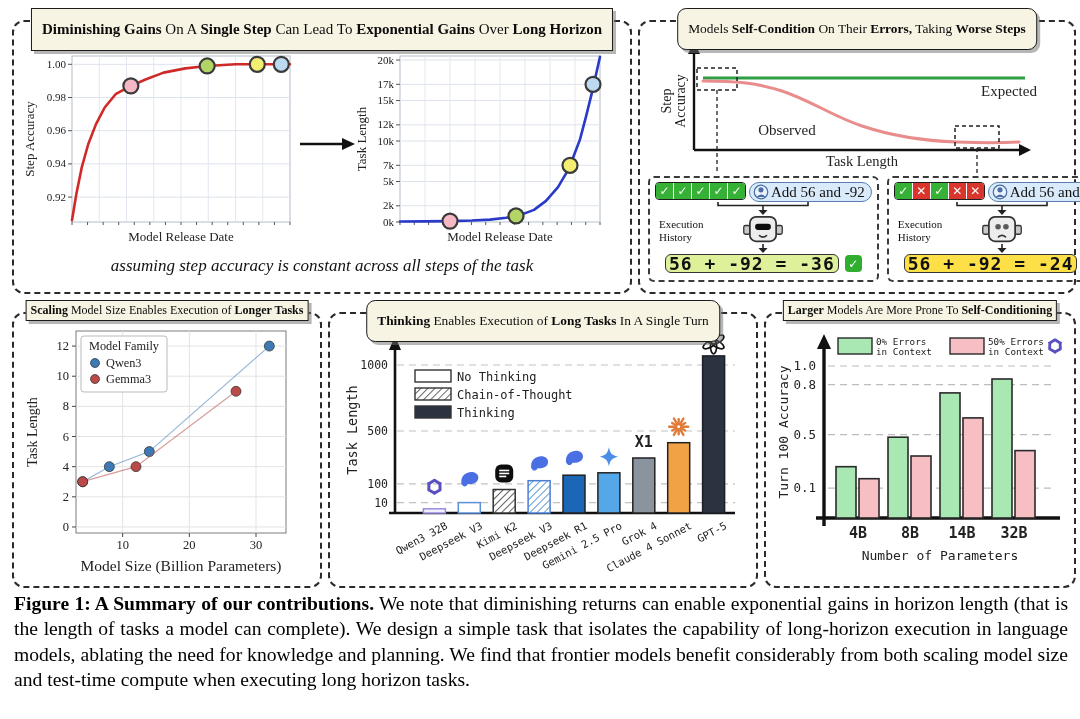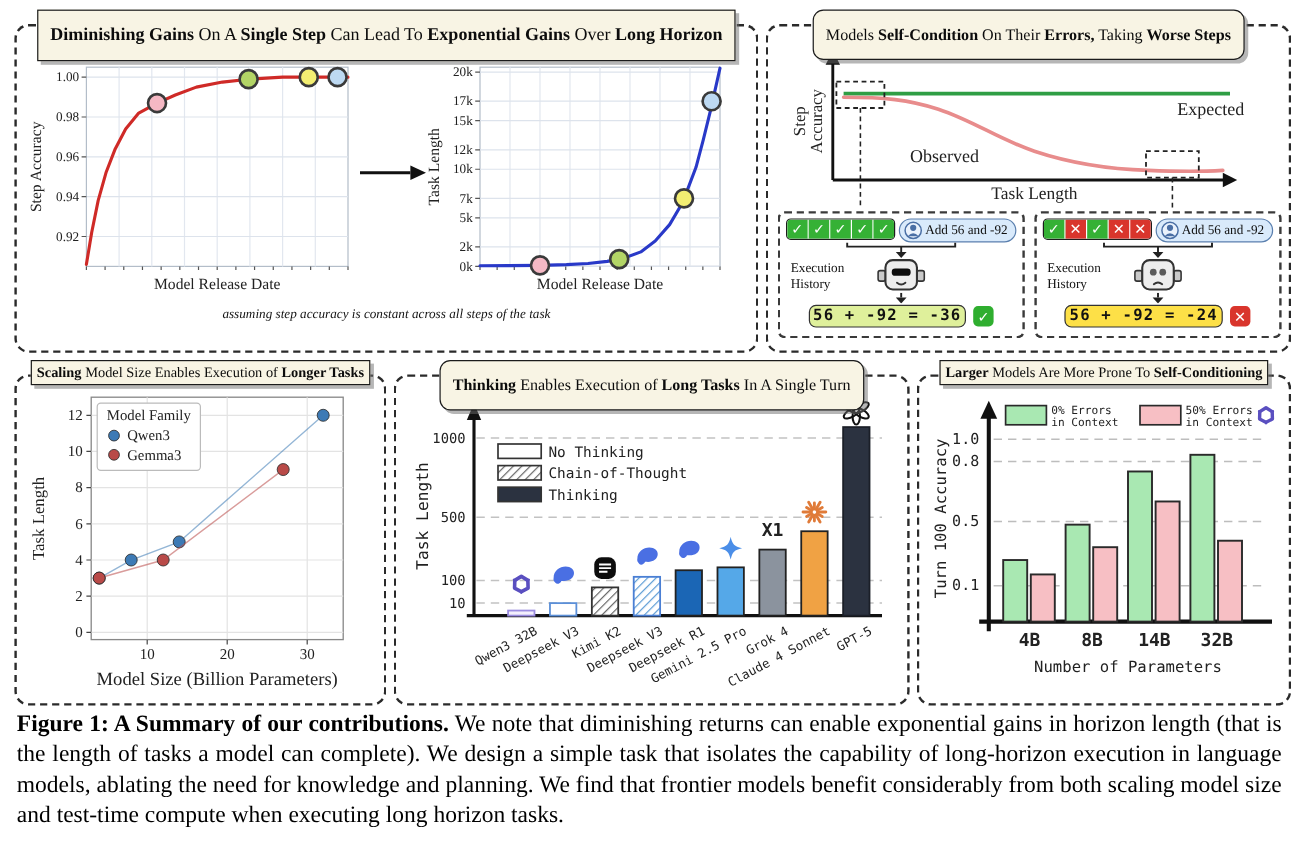--- a/index.html
+++ b/index.html
@@ -2,36 +2,36 @@
 <html><head>
 <meta charset="utf-8">
 <style>
   html,body{margin:0;padding:0;background:#fff;}
   .page{position:relative;width:1080px;height:719px;background:#fff;font-family:"Liberation Serif",serif;color:#111;overflow:hidden;}
   .panel{position:absolute;border:2.2px dashed #2a2a2a;border-radius:12px;background:#fff;}
   .ptitle{position:absolute;top:-14px;left:50%;transform:translateX(-50%);background:#f8f4e4;border:1.6px solid #1b1b1b;box-shadow:3px 3px 0 rgba(110,110,110,.5);padding:12px 10px;white-space:nowrap;font-size:15px;color:#0c0c0c;z-index:3;}
   .ptitle.small{font-size:12px;padding:2px 4px;}
   .ptitle.med{font-size:13.4px;border-radius:9px;}
   .tl-charts{display:flex;align-items:center;padding:26px 4px 0 8px;}
-  .tl-sub{text-align:center;font-style:italic;font-size:11px;margin-top:2px;}
+  .tl-sub{text-align:center;font-style:italic;font-size:17px;margin-top:2px;}
   .tr-chart{display:block;margin:16px auto 0;}
   .exrow{display:flex;gap:8px;padding:0 8px;margin-top:2px;}
   .exbox{position:relative;flex:1;border:2px dashed #3a3a3a;border-radius:6px;padding:4px 5px 5px;display:flex;flex-direction:column;align-items:center;height:106px;box-sizing:border-box;}
   .exrow1{display:flex;width:100%;justify-content:space-between;align-items:flex-start;gap:3px;}
   .histbar{display:flex;border:1.6px solid #1d1d1d;border-radius:4px;overflow:hidden;flex:none;}
   .histcell{width:17px;height:16px;display:flex;align-items:center;justify-content:center;color:#fff;font-weight:bold;font-size:12px;font-family:"DejaVu Sans",sans-serif;border-right:1.4px solid #fff;}
   .histcell:last-child{border-right:none;}
   .histcell.check{background:#35b135;}
   .histcell.cross{background:#d9352c;}
   .histlabel{position:absolute;left:9px;top:26px;font-size:11px;line-height:1.15;text-align:left;margin-top:14px;}
-  .pill{display:flex;align-items:center;gap:2px;border:1.4px solid #5a7fae;background:#d9eafb;border-radius:10px;padding:0 6px 0 3px;font-size:11px;white-space:nowrap;height:18px;}
+  .pill{display:flex;align-items:center;gap:2px;border:1.4px solid #5a7fae;background:#d9eafb;border-radius:10px;padding:0 6px 0 3px;font-size:15px;white-space:nowrap;height:18px;}
   .conn{flex:none;}
   .robot{flex:none;margin-top:-1px;}
   .exresult{display:flex;align-items:center;gap:6px;margin-top:1px;}
-  .resbox{font-family:"DejaVu Sans Mono",monospace;font-weight:bold;font-size:13px;border:1.6px solid #333;border-radius:6px;padding:0 3px;letter-spacing:1px;line-height:17px;}
+  .resbox{font-family:"DejaVu Sans Mono",monospace;font-weight:bold;font-size:18px;border:1.6px solid #333;border-radius:6px;padding:0 3px;letter-spacing:1px;line-height:17px;}
   .resbox.ok{background:#dff09b;}
   .resbox.bad{background:#fde047;}
   .resbadge{width:17px;height:17px;border-radius:4px;color:#fff;font-weight:bold;font-size:12px;display:flex;align-items:center;justify-content:center;font-family:"DejaVu Sans",sans-serif;}
   .resbadge.ok{background:#2fae2f;}
   .resbadge.bad{background:#d9352c;}
   .caption{position:absolute;left:14px;top:591px;width:1054px;font-size:19.6px;line-height:1.3;text-align:justify;color:#000;}
   svg text.cs{font-family:"Liberation Serif",serif;fill:#222;}
   svg text.cm{font-family:"DejaVu Sans Mono",monospace;fill:#222;}
 </style>
 </head>

